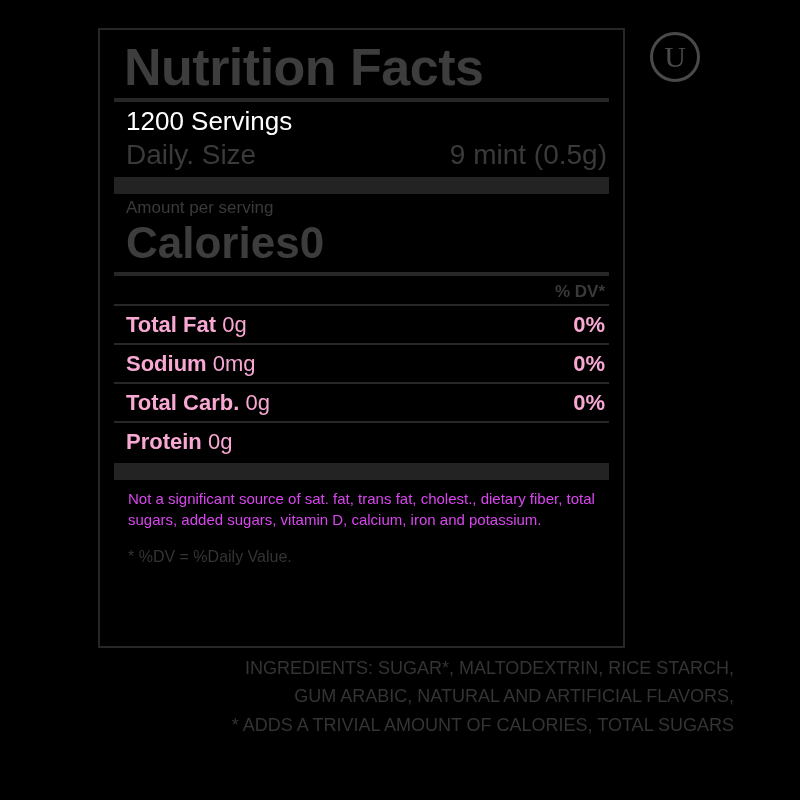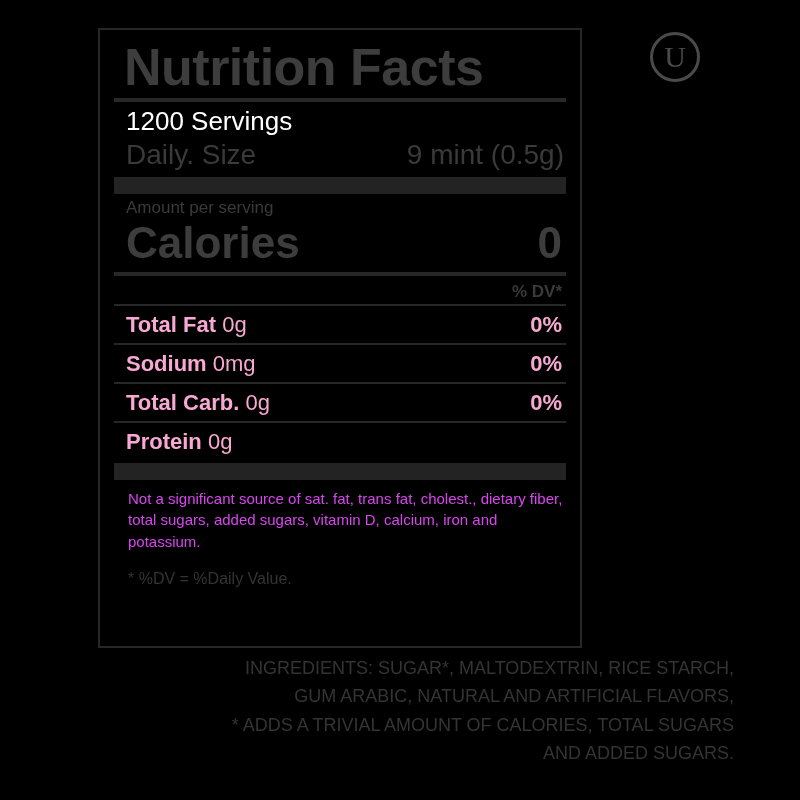--- a/index.html
+++ b/index.html
@@ -39,21 +39,21 @@
     line-height: 1;
     color: #4a4a4a;
     font-family: "Liberation Serif", serif;
   }
 
   
   .panel {
     position: absolute;
     left: 98px;
     top: 28px;
-    width: 484px;
+    width: 527px;
     height: 620px;
     border: 2px solid #272727;
     box-sizing: border-box;
     padding: 6px 14px 0 14px;
     background: #000000;
   }
 
   .nf-title {
     font-size: 52px;
     font-weight: bold;
@@ -98,21 +98,20 @@
   }
 
   .amount-per {
     font-size: 17px;
     color: #3a3a3a;
     margin: 4px 0 0 12px;
   }
 
   .cal-row {
     display: flex;
-    justify-content: space-between;
     align-items: baseline;
     margin: 0 4px 0 12px;
   }
   .cal-label {
     font-size: 44px;
     font-weight: bold;
     color: #3d3d3d;
     line-height: 1.15;
   }
   .cal-value {
@@ -254,16 +253,15 @@
     <div class="footnote">Not a significant source of sat. fat, trans fat, cholest., dietary fiber, total sugars, added sugars, vitamin D, calcium, iron and potassium.</div>
 
     <div class="footnote2">* %DV = %Daily Value.</div>
 
   </div>
 
   <div class="ingredients">
     <p>INGREDIENTS: SUGAR*, MALTODEXTRIN, RICE STARCH,</p>
     <p>GUM ARABIC, NATURAL AND ARTIFICIAL FLAVORS,</p>
     <p>* ADDS A TRIVIAL AMOUNT OF CALORIES, TOTAL SUGARS</p>
-    <p>AND ADDED SUGARS.</p>
   </div>
 
 </div>
 
 </body></html>

